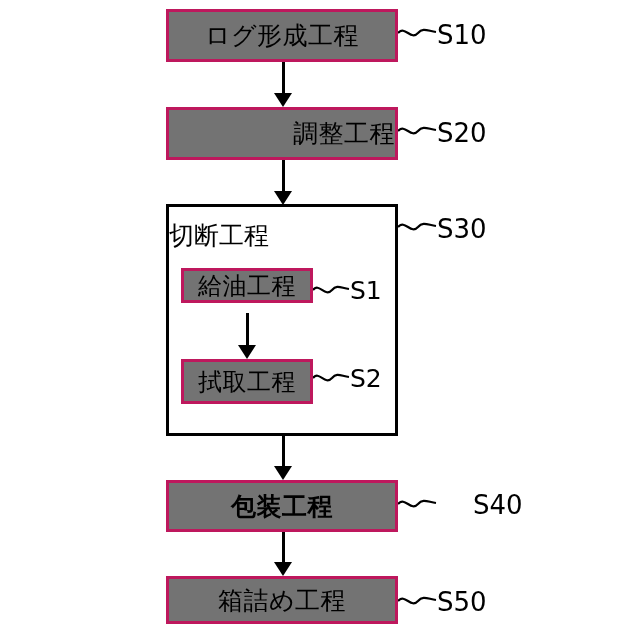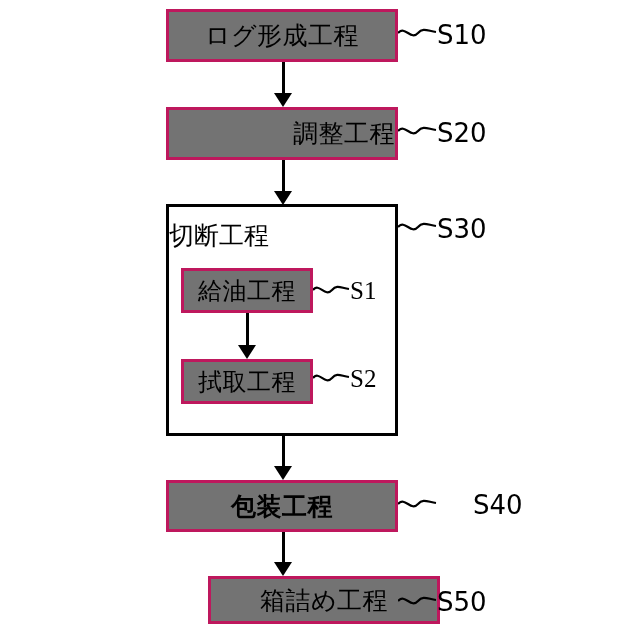--- a/index.html
+++ b/index.html
@@ -85,21 +85,20 @@
   }
   .ref {
     position: absolute;
     font-size: 26px;
     line-height: 1;
     color: #000000;
     white-space: nowrap;
   }
   .ref.small {
     font-size: 25px;
-    font-family: Liberation Serif, serif;
   }
 </style>
 </head>
 <body>
 
 <div id="figure">
 
   <div class="box" style="left:166px; top:9px; width:232px; height:53px;">
     <span class="box-label">ログ形成工程</span>
   </div>
@@ -122,21 +121,21 @@
   <span class="ref" style="left:437px; top:120px;">S20</span>
 
   <div class="arrow" style="left:274px; top:160px; width:18px; height:45px;">
     <div class="shaft" style="height:32px;"></div>
     <div class="head"></div>
   </div>
 
   <div class="container-box" style="left:166px; top:204px; width:232px; height:232px;">
     <span class="container-title">切断工程</span>
 
-    <div class="box inner" style="left:12px; top:61px; width:132px; height:45px;align-items:center;">
+    <div class="box inner" style="left:12px; top:61px; width:132px; height:35px;align-items:center;">
       <span class="box-label small">給油工程</span>
     </div>
 
     <div class="arrow" style="left:69px; top:106px; width:18px; height:46px;">
       <div class="shaft" style="height:33px;"></div>
       <div class="head"></div>
     </div>
 
     <div class="box inner" style="left:12px; top:152px; width:132px; height:45px;">
       <span class="box-label small">拭取工程</span>
@@ -169,21 +168,21 @@
   <svg class="leader" style="left:398px; top:493px; width:48px; height:22px;" viewBox="0 0 48 22">
     <path d="M0,11 C7,3 13,19 20,11 C25,5 30,9 38,10" fill="none" stroke="#000000" stroke-width="2.2"></path>
   </svg>
   <span class="ref" style="left:437px; top:492px;margin-left:36px;">S40</span>
 
   <div class="arrow" style="left:274px; top:532px; width:18px; height:44px;">
     <div class="shaft" style="height:31px;"></div>
     <div class="head"></div>
   </div>
 
-  <div class="box" style="left:166px; top:576px; width:232px; height:48px;margin-left:42px;">
+  <div class="box" style="left:166px; top:576px; width:232px; height:48px;">
     <span class="box-label">箱詰め工程</span>
   </div>
   <svg class="leader" style="left:398px; top:590px; width:48px; height:22px;" viewBox="0 0 48 22">
     <path d="M0,11 C7,3 13,19 20,11 C25,5 30,9 38,10" fill="none" stroke="#000000" stroke-width="2.2"></path>
   </svg>
   <span class="ref" style="left:437px; top:589px;">S50</span>
 
 </div>
 
 </body></html>

